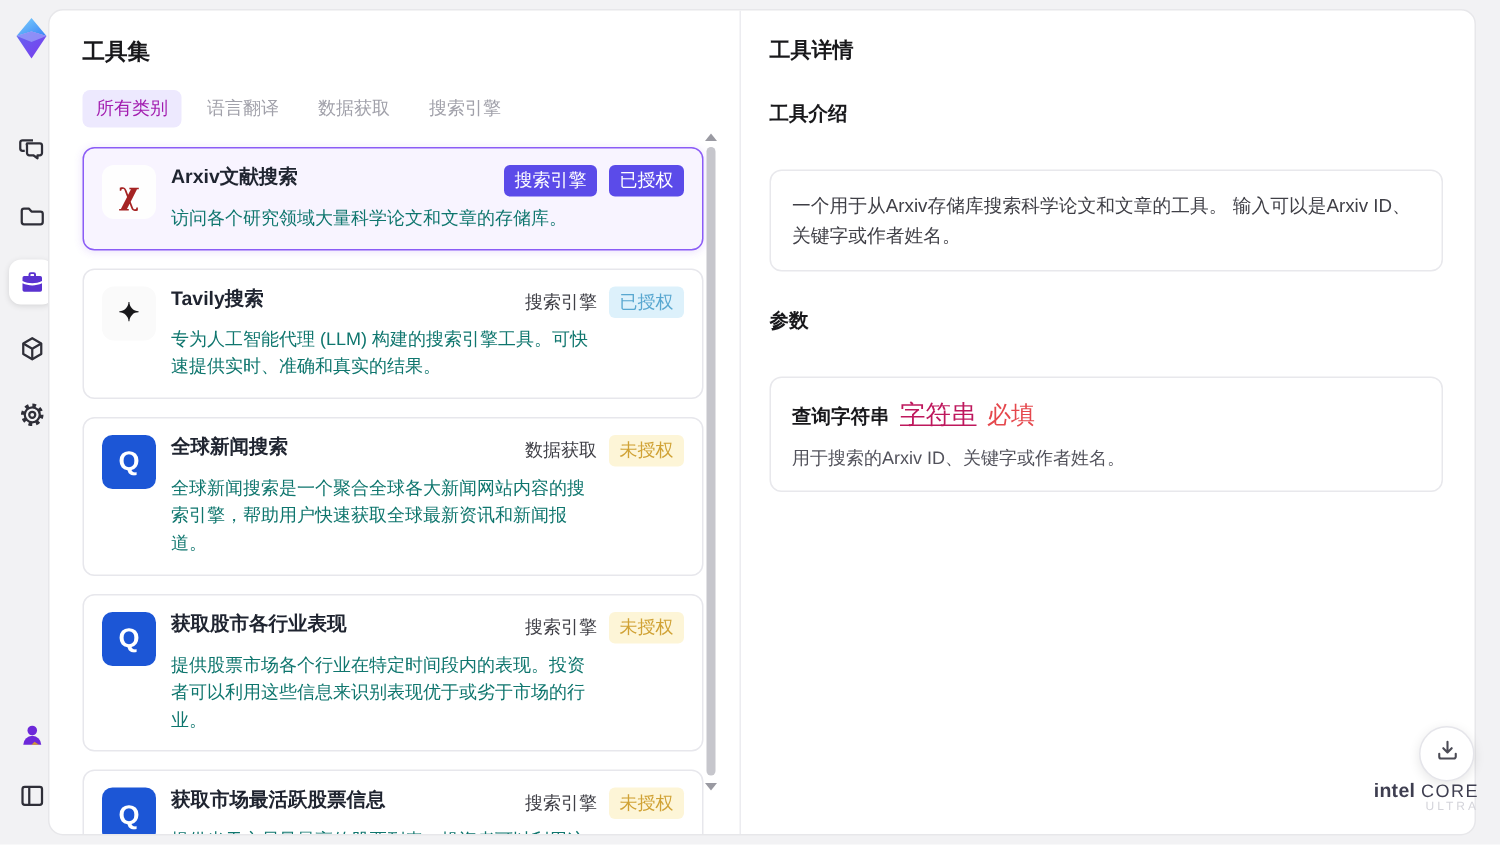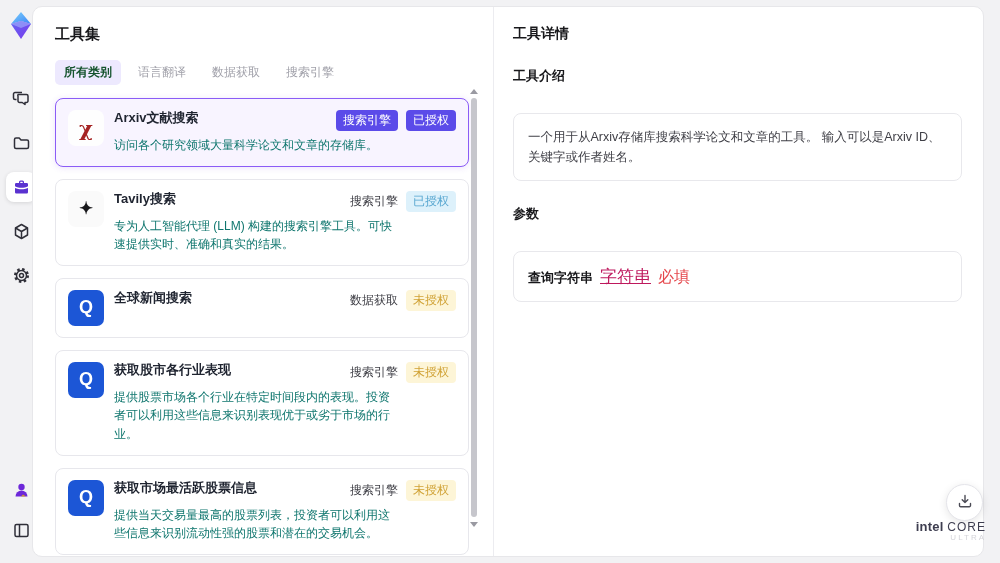--- a/index.html
+++ b/index.html
@@ -17,21 +17,21 @@
   .nav-item svg { display:block; }
 
   
   .panel { position:absolute; left:32px; top:6px; width:952px; height:551px; background:#fff; border:1px solid #e7e7ea; border-radius:10px; overflow:hidden; }
 
   
   .list-pane { position:absolute; left:0; top:0; width:460px; height:100%; padding:18px 0 0 22px; }
   .page-title { font-size:15px; font-weight:bold; color:#18181b; }
   .tabs { display:flex; gap:8px; margin-top:16px; font-size:12px; color:#a1a1aa; }
   .tab { padding:4px 9px; border-radius:5px; cursor:pointer; white-space:nowrap; }
-  .tab.active { background:#ede9fe; color:#14532d; font-weight:bold; }
+  .tab.active { background:#ede9fe; color:#a21caf; font-weight:normal; }
   .cards { margin-top:13px; width:414px; display:flex; flex-direction:column; gap:12px; }
 
   .card { display:flex; gap:10px; padding:11px 12px; border:1px solid #e7e7ec; border-radius:8px; background:#fff; cursor:pointer; }
   .card.selected { border:1.5px solid #8b5cf6; background:#f8f4ff; box-shadow:0 1px 6px rgba(124,58,237,.15); }
   .card-icon { width:36px; height:36px; border-radius:8px; flex-shrink:0; display:flex; align-items:center; justify-content:center; font-weight:bold; }
   .icon-arxiv  { background:#fefefe; color:#a52323; font-size:21px; font-family:"DejaVu Serif", serif; }
   .icon-tavily { background:#fafafa; color:#18181b; font-size:17px; }
   .icon-q      { background:#1c56d6; color:#fff; font-size:18px; border-radius:7px; }
   .card-main { flex:1; min-width:0; }
   .card-head { display:flex; align-items:flex-start; }
@@ -204,20 +204,21 @@
       <div class="card">
         <div class="card-icon icon-q">Q</div>
         <div class="card-main">
           <div class="card-head">
             <div class="card-title">全球新闻搜索</div>
             <div class="card-tags">
               <span class="tag-text">数据获取</span>
               <span class="badge yellow">未授权</span>
             </div>
           </div>
+          <div class="card-desc">全球新闻搜索是一个聚合全球各大新闻网站内容的搜索引擎，帮助用户快速获取全球最新资讯和新闻报道。</div>
         </div>
       </div>
 
       <div class="card">
         <div class="card-icon icon-q">Q</div>
         <div class="card-main">
           <div class="card-head">
             <div class="card-title">获取股市各行业表现</div>
             <div class="card-tags">
               <span class="tag-text">搜索引擎</span>
@@ -261,20 +262,21 @@
       <div class="intro-text">一个用于从Arxiv存储库搜索科学论文和文章的工具。 输入可以是Arxiv ID、关键字或作者姓名。</div>
     </div>
 
     <div class="section-label">参数</div>
     <div class="info-box">
       <div class="param-head">
         <span class="param-name">查询字符串</span>
         <span class="param-type">字符串</span>
         <span class="param-required">必填</span>
       </div>
+      <div class="param-desc">用于搜索的Arxiv ID、关键字或作者姓名。</div>
     </div>
   </div>
 
 </div>
 
 <div class="fab">
   <span>
     <svg width="16" height="16" viewBox="0 0 16 16" fill="none" stroke="#4b4b55" stroke-width="1.4" stroke-linecap="round" stroke-linejoin="round">
       <path d="M8 2.5v7M5.2 6.8 8 9.6l2.8-2.8"></path>
       <path d="M2.5 10.5v2A1.2 1.2 0 0 0 3.7 13.7h8.6a1.2 1.2 0 0 0 1.2-1.2v-2"></path>

